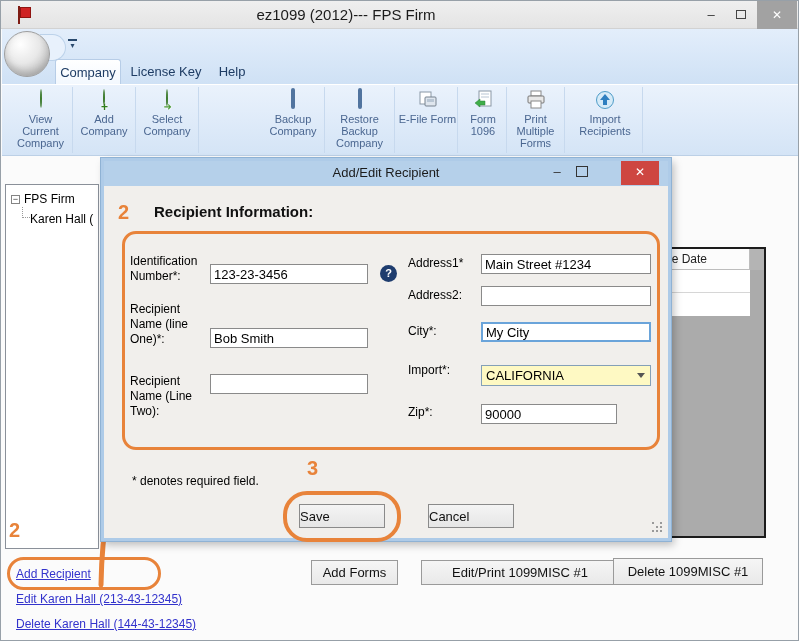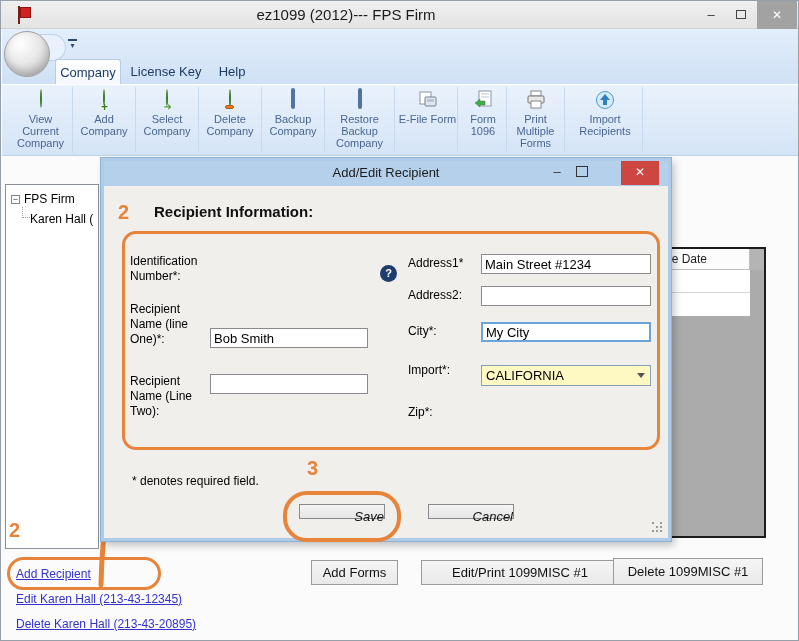--- a/index.html
+++ b/index.html
@@ -136,22 +136,22 @@
   .combo { position:absolute; left:377px; top:204px; width:170px; height:21px;
            background:#fef9c3; border:1px solid #84a0b8; font-size:13px; color:#000;
            line-height:19px; padding-left:4px; cursor:default; }
   .combo-caret { position:absolute; right:5px; top:7px; width:0; height:0;
                  border-left:4px solid transparent; border-right:4px solid transparent; border-top:5px solid #555; }
 
   .dlg-note { position:absolute; left:28px; top:313px; font-size:12px; color:#000; }
   .dlg-num3 { position:absolute; left:203px; top:296px; font-size:20px; font-weight:bold; color:#e8833a; }
   .save-ring { position:absolute; left:179px; top:330px; width:118px; height:51px;
                border:4px solid #e8833a; border-radius:24px; }
-  .dlg-btn { position:absolute; top:343px; width:86px; height:15px; background:linear-gradient(#f4f4f4,#e6e6e6);
-             border:1px solid #8a8a8a; font-size:13px; color:#111; text-align:right; line-height:24px; cursor:default;font-style:italic; }
+  .dlg-btn { position:absolute; top:343px; width:86px; height:24px; background:linear-gradient(#f4f4f4,#e6e6e6);
+             border:1px solid #8a8a8a; font-size:13px; color:#111; text-align:left; line-height:24px; cursor:default; }
   .btn-save { left:195px; }
   .btn-cancel { left:324px; }
   .grip { position:absolute; right:14px; bottom:14px; width:2px; height:2px; background:#9a9a9a;
           box-shadow:8px 0 0 #9a9a9a, 4px 4px 0 #9a9a9a, 8px 4px 0 #9a9a9a, 0 8px 0 #9a9a9a, 4px 8px 0 #9a9a9a, 8px 8px 0 #9a9a9a; }
 
   
   .ann-num2-outer { position:absolute; left:8px; top:518px; font-size:20px; font-weight:bold; color:#e8833a; }
   .link-ring { position:absolute; left:6px; top:556px; width:154px; height:33px;
                border:3px solid #e8833a; border-radius:17px; }
   .ann-arrow { position:absolute; left:88px; top:456px; }
@@ -189,24 +189,20 @@
       <span class="ric"><span class="globe"></span></span>
       <span class="rlb">View Current Company</span>
     </div>
     <div class="rbtn" style="left:71px;width:63px;">
       <span class="ric"><span class="globe"><span class="badge-plus">+</span></span></span>
       <span class="rlb">Add Company</span>
     </div>
     <div class="rbtn" style="left:134px;width:63px;">
       <span class="ric"><span class="globe"><span class="badge-arrow">➜</span></span></span>
       <span class="rlb">Select Company</span>
-    </div>
-    <div class="rbtn" style="left:197px;width:63px;">
-      <span class="ric"><span class="globe"><span class="badge-minus"></span></span></span>
-      <span class="rlb">Delete Company</span>
     </div>
     <div class="rbtn" style="left:260px;width:63px;">
       <span class="ric"><span class="floppy"></span></span>
       <span class="rlb">Backup Company</span>
     </div>
     <div class="rbtn" style="left:323px;width:70px;">
       <span class="ric"><span class="floppy"></span></span>
       <span class="rlb">Restore Backup Company</span>
     </div>
     <div class="rbtn" style="left:396px;width:60px;">
@@ -265,21 +261,21 @@
       <div class="grid-row1"></div>
       <div class="grid-row2"></div>
     </div>
 
     <div class="btn btn-addforms">Add Forms</div>
     <div class="btn btn-editprint">Edit/Print 1099MISC #1</div>
     <div class="btn btn-delete1099">Delete 1099MISC #1</div>
 
     <div class="link link-add">Add Recipient</div>
     <div class="link link-edit">Edit Karen Hall (213-43-12345)</div>
-    <div class="link link-delete">Delete Karen Hall (213-43-20895)</div>
+    <div class="link link-delete">Delete Karen Hall (144-43-12345)</div>
   </div>
 
   <div class="ann-num2-outer">2</div>
   <div class="link-ring"></div>
   <svg class="ann-arrow" width="52" height="134">
     <path d="M12 128 Q13 64 27 18" fill="none" stroke="#e8833a" stroke-width="5" stroke-linecap="round"></path>
     <polygon points="17,24 39,18 28,2" fill="#e8833a"></polygon>
   </svg>
 
   <div class="dialog">
@@ -289,20 +285,21 @@
       <div class="dlg-max"></div>
       <div class="dlg-close">✕</div>
     </div>
 
     <div class="dlg-h-num">2</div>
     <div class="dlg-heading">Recipient Information:</div>
 
     <div class="field-frame"></div>
 
     <div class="flabel lab-id">Identification Number*:</div>
+    <input class="tbox in-id" type="text" value="123-23-3456" style="">
     <div class="help-badge">?</div>
 
     <div class="flabel lab-name1">Recipient Name (line One)*:</div>
     <input class="tbox in-name1" type="text" value="Bob Smith" style="">
 
     <div class="flabel lab-name2">Recipient Name (Line Two):</div>
     <input class="tbox in-name2" type="text" value="" style="">
 
     <div class="flabel lab-addr1">Address1*</div>
     <input class="tbox in-addr1" type="text" value="Main Street #1234" style="">
@@ -313,20 +310,21 @@
     <div class="flabel lab-city">City*:</div>
     <input class="tbox in-city" type="text" value="My City" style="">
 
     <div class="flabel lab-state">Import*:</div>
     <div class="combo">
       <span>CALIFORNIA</span>
       <span class="combo-caret"></span>
     </div>
 
     <div class="flabel lab-zip">Zip*:</div>
+    <input class="tbox in-zip" type="text" value="90000" style="">
 
     <div class="dlg-note">* denotes required field.</div>
     <div class="dlg-num3">3</div>
     <div class="save-ring"></div>
     <div class="dlg-btn btn-save">Save</div>
     <div class="dlg-btn btn-cancel">Cancel</div>
     <div class="grip"></div>
   </div>
 
 </div>

